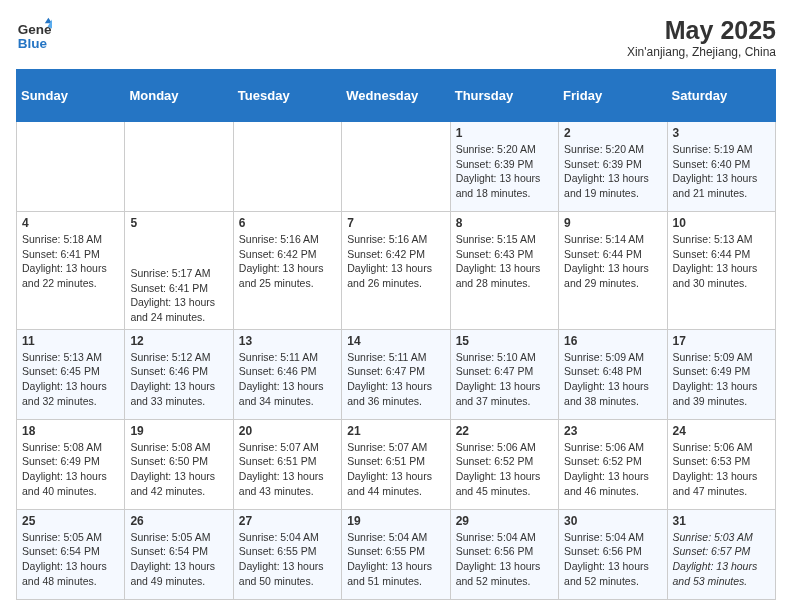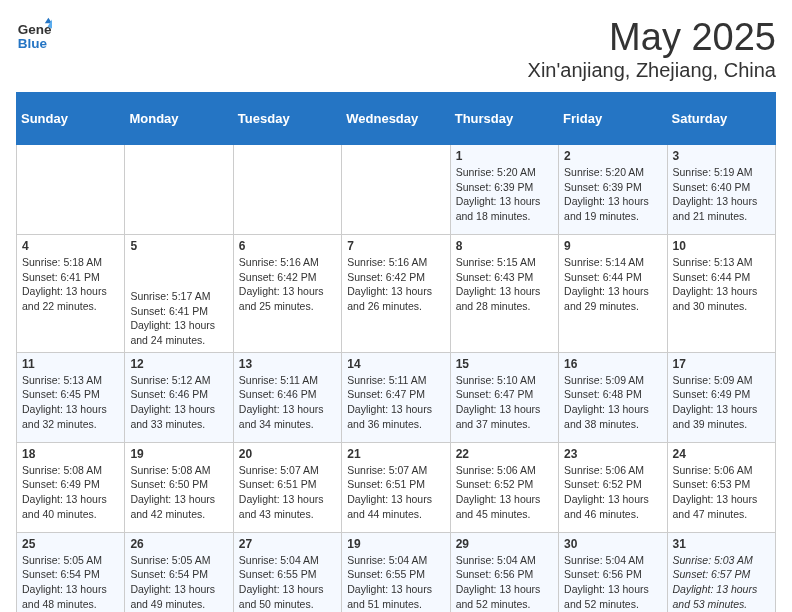--- a/index.html
+++ b/index.html
@@ -22,26 +22,26 @@
       gap: 4px;
     }
     .logo-icon {
       width: 36px;
       height: 36px;
     }
     .title-area {
       text-align: right;
     }
     .month-year {
-      font-size: 38px;
-      font-weight: normal;
+      font-size: 25px;
+      font-weight: bold;
       color: #333;
     }
     .location {
-      font-size: 20px;
+      font-size: 12px;
       color: #333;
     }
     table {
       width: 100%;
       border-collapse: collapse;
       table-layout: fixed;
     }
     thead tr {
       background-color: #2575c4;
       color: #fff;

